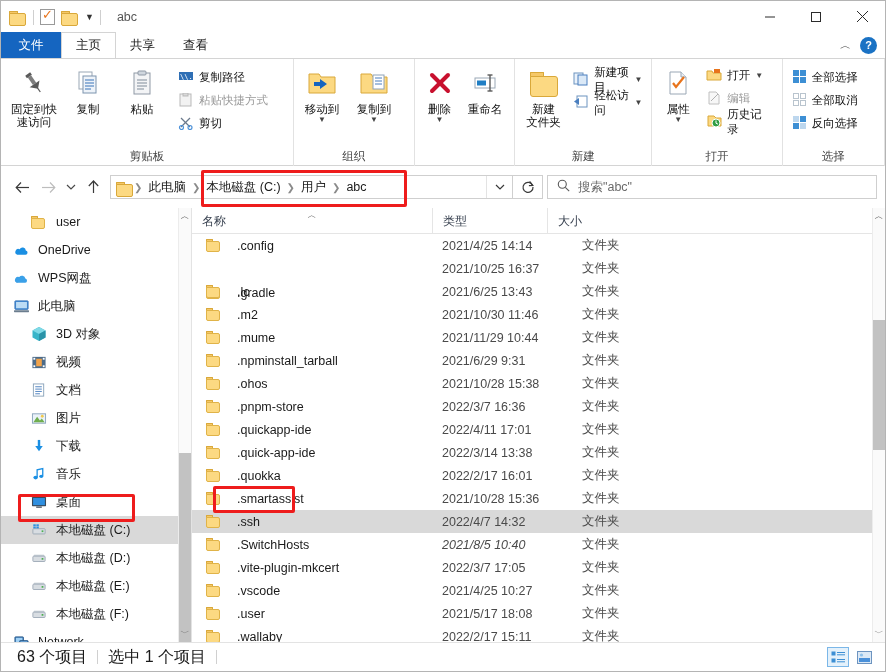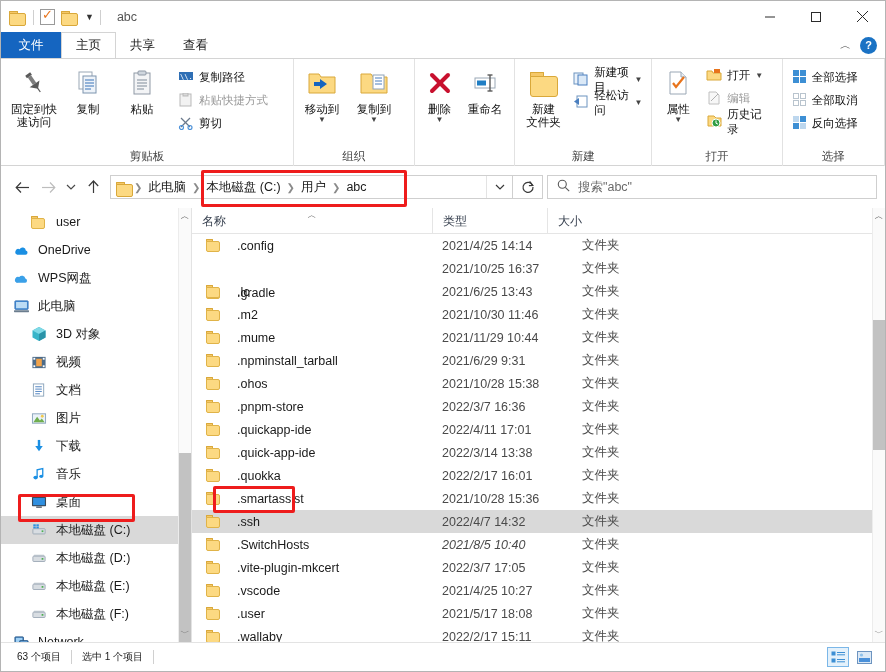--- a/index.html
+++ b/index.html
@@ -130,21 +130,21 @@
           white-space:nowrap; }
   .fdate{ color:#4a4a4a; }
   .ftype{ color:#4a4a4a; }
   .fsize{ color:#4a4a4a; }
   .files-scroll{ position:absolute; left:680px; top:0; width:13px; height:434px; background:#fafafa;
                  border-left:1px solid #ececec; }
 
   
   .statusbar{ position:absolute; left:0; top:641px; width:884px; height:29px; background:#fff;
               border-top:1px solid #e3e3e3; display:flex; align-items:center; padding:0 6px; }
-  .st-item{ font-size:10px; color:#1a1a1a; padding:0 10px; }
+  .st-item{ font-size:16px; color:#1a1a1a; padding:0 10px; }
   .st-sep{ width:1px; height:14px; background:#d0d0d0; }
   .st-right{ margin-left:auto; display:flex; align-items:center; gap:4px; padding-right:4px; }
   .viewbtn{ width:22px;height:20px;display:flex;align-items:center;justify-content:center; }
   .viewbtn.active{ border:1px solid #7bb7e8; background:#e4f1fb; }
 
   
   .redbox{ position:absolute; border:3px solid #ee1c1c; border-radius:2px;
            pointer-events:none; z-index:50; }
 </style>
 </head>

